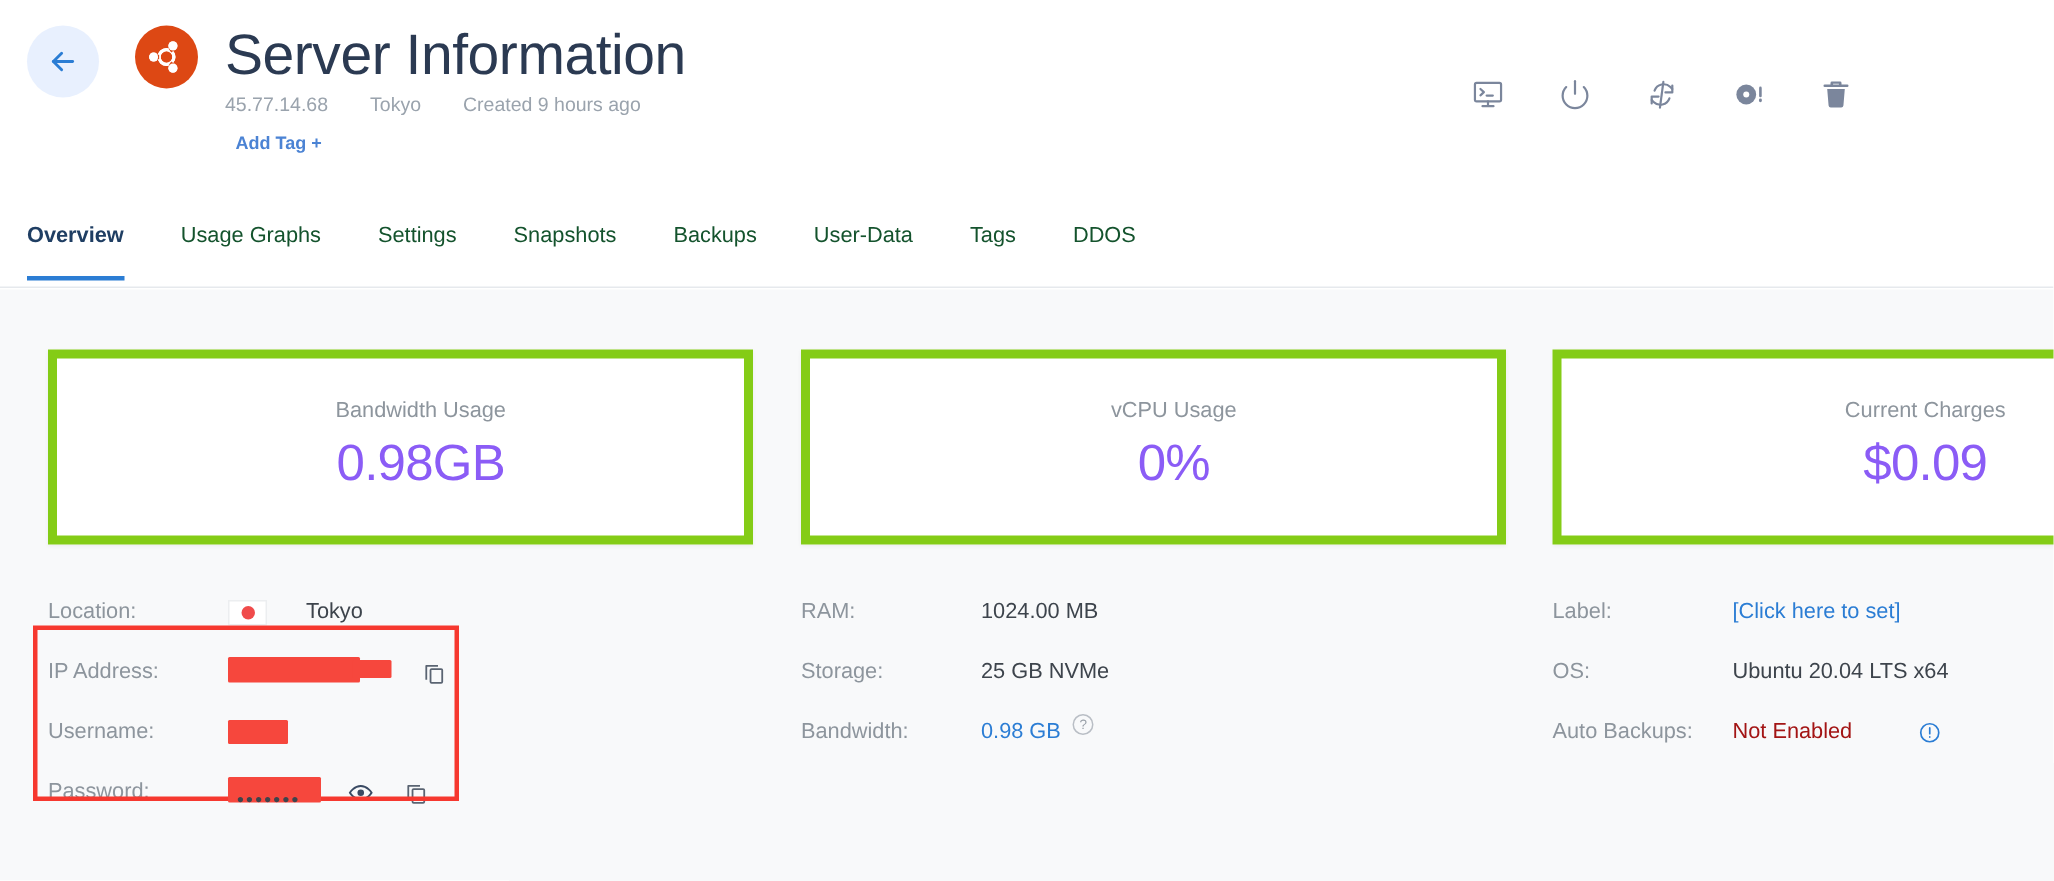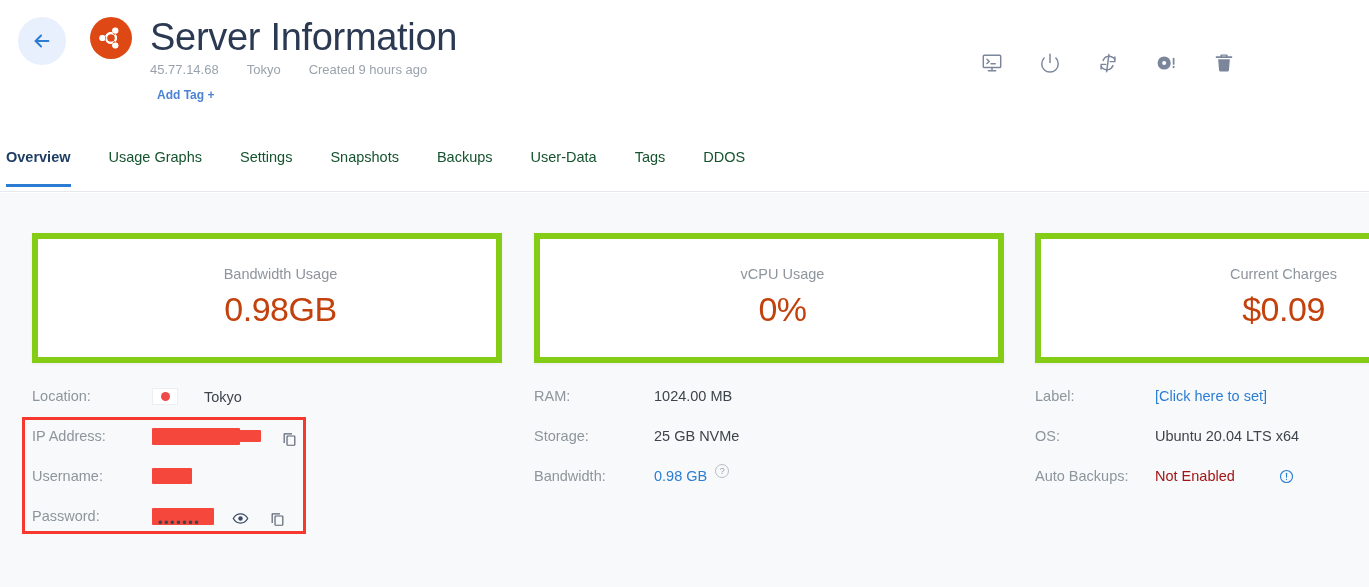--- a/index.html
+++ b/index.html
@@ -57,21 +57,21 @@
     display: flex; align-items: center; gap: 28px;
   }
   .action-icons .act { cursor: pointer; display: flex; align-items: center; justify-content: center;
     width: 30px; height: 30px; color: #7b869c; }
   .action-icons .act svg { display: block; }
 
   
   .tabs {
     position: absolute; left: 0; top: 140px; width: 1369px; height: 52px;
     border-bottom: 1px solid #e6e9ed;
-    display: flex; align-items: flex-start; padding-left: 6px; text-align: right;
+    display: flex; align-items: flex-start; padding-left: 18px; text-align: right;
   }
   .tab {
     position: relative;
     font-size: 14.5px; color: #14532d;
     padding: 9px 0 22px 0; margin-right: 38px;
     cursor: pointer; white-space: nowrap;
   }
   .tab.active { color: #1f3e63; font-weight: bold; }
   .tab.active::after {
     content: ""; position: absolute; left: 0; right: 0; bottom: 0;
@@ -92,30 +92,30 @@
     background: #ffffff;
     border: 6px solid #84cc16;
     box-shadow: 0 1px 3px rgba(0,0,0,0.055);
     padding: 26px 0 0 27px;
     text-align: center;
   }
   .card.c1 { left: 32px; width: 470px; }
   .card.c2 { left: 534px; width: 470px; }
   .card.c3 { left: 1035px; width: 470px; }
   .card-label { font-size: 14.5px; color: #8d959d; line-height: 18px; }
-  .card-value { font-size: 34px; color: #c2410c; font-weight: 400; line-height: 44px; margin-top: 4px; letter-spacing: -0.5px; }
+  .card-value { font-size: 34px; color: #8b5cf6; font-weight: 400; line-height: 44px; margin-top: 4px; letter-spacing: -0.5px; }
 
   
   .details { position: absolute; left: 0; top: 195px; width: 1369px; }
   .col { position: absolute; top: 0; }
   .col.col1 { left: 32px; width: 470px; }
   .col.col2 { left: 534px; width: 470px; }
   .col.col3 { left: 1035px; width: 470px; }
 
-  .drow { display: flex; align-items: flex-start; height: 40px; font-size: 14.5px; }
+  .drow { display: flex; align-items: center; height: 40px; font-size: 14.5px; }
   .dlabel { width: 120px; color: #8d959d; flex: 0 0 120px; }
   .dvalue { color: #3d444c; display: flex; align-items: center; gap: 8px; }
   .dvalue.link { color: #2b7dd4; cursor: pointer; }
   .dvalue.warn { color: #a31515; gap: 44px; }
 
   .flag {
     width: 26px; height: 17px; background: #ffffff;
     border: 1px solid #eceef0;
     display: inline-flex; align-items: center; justify-content: center;
     margin-right: 18px; flex: 0 0 auto;

